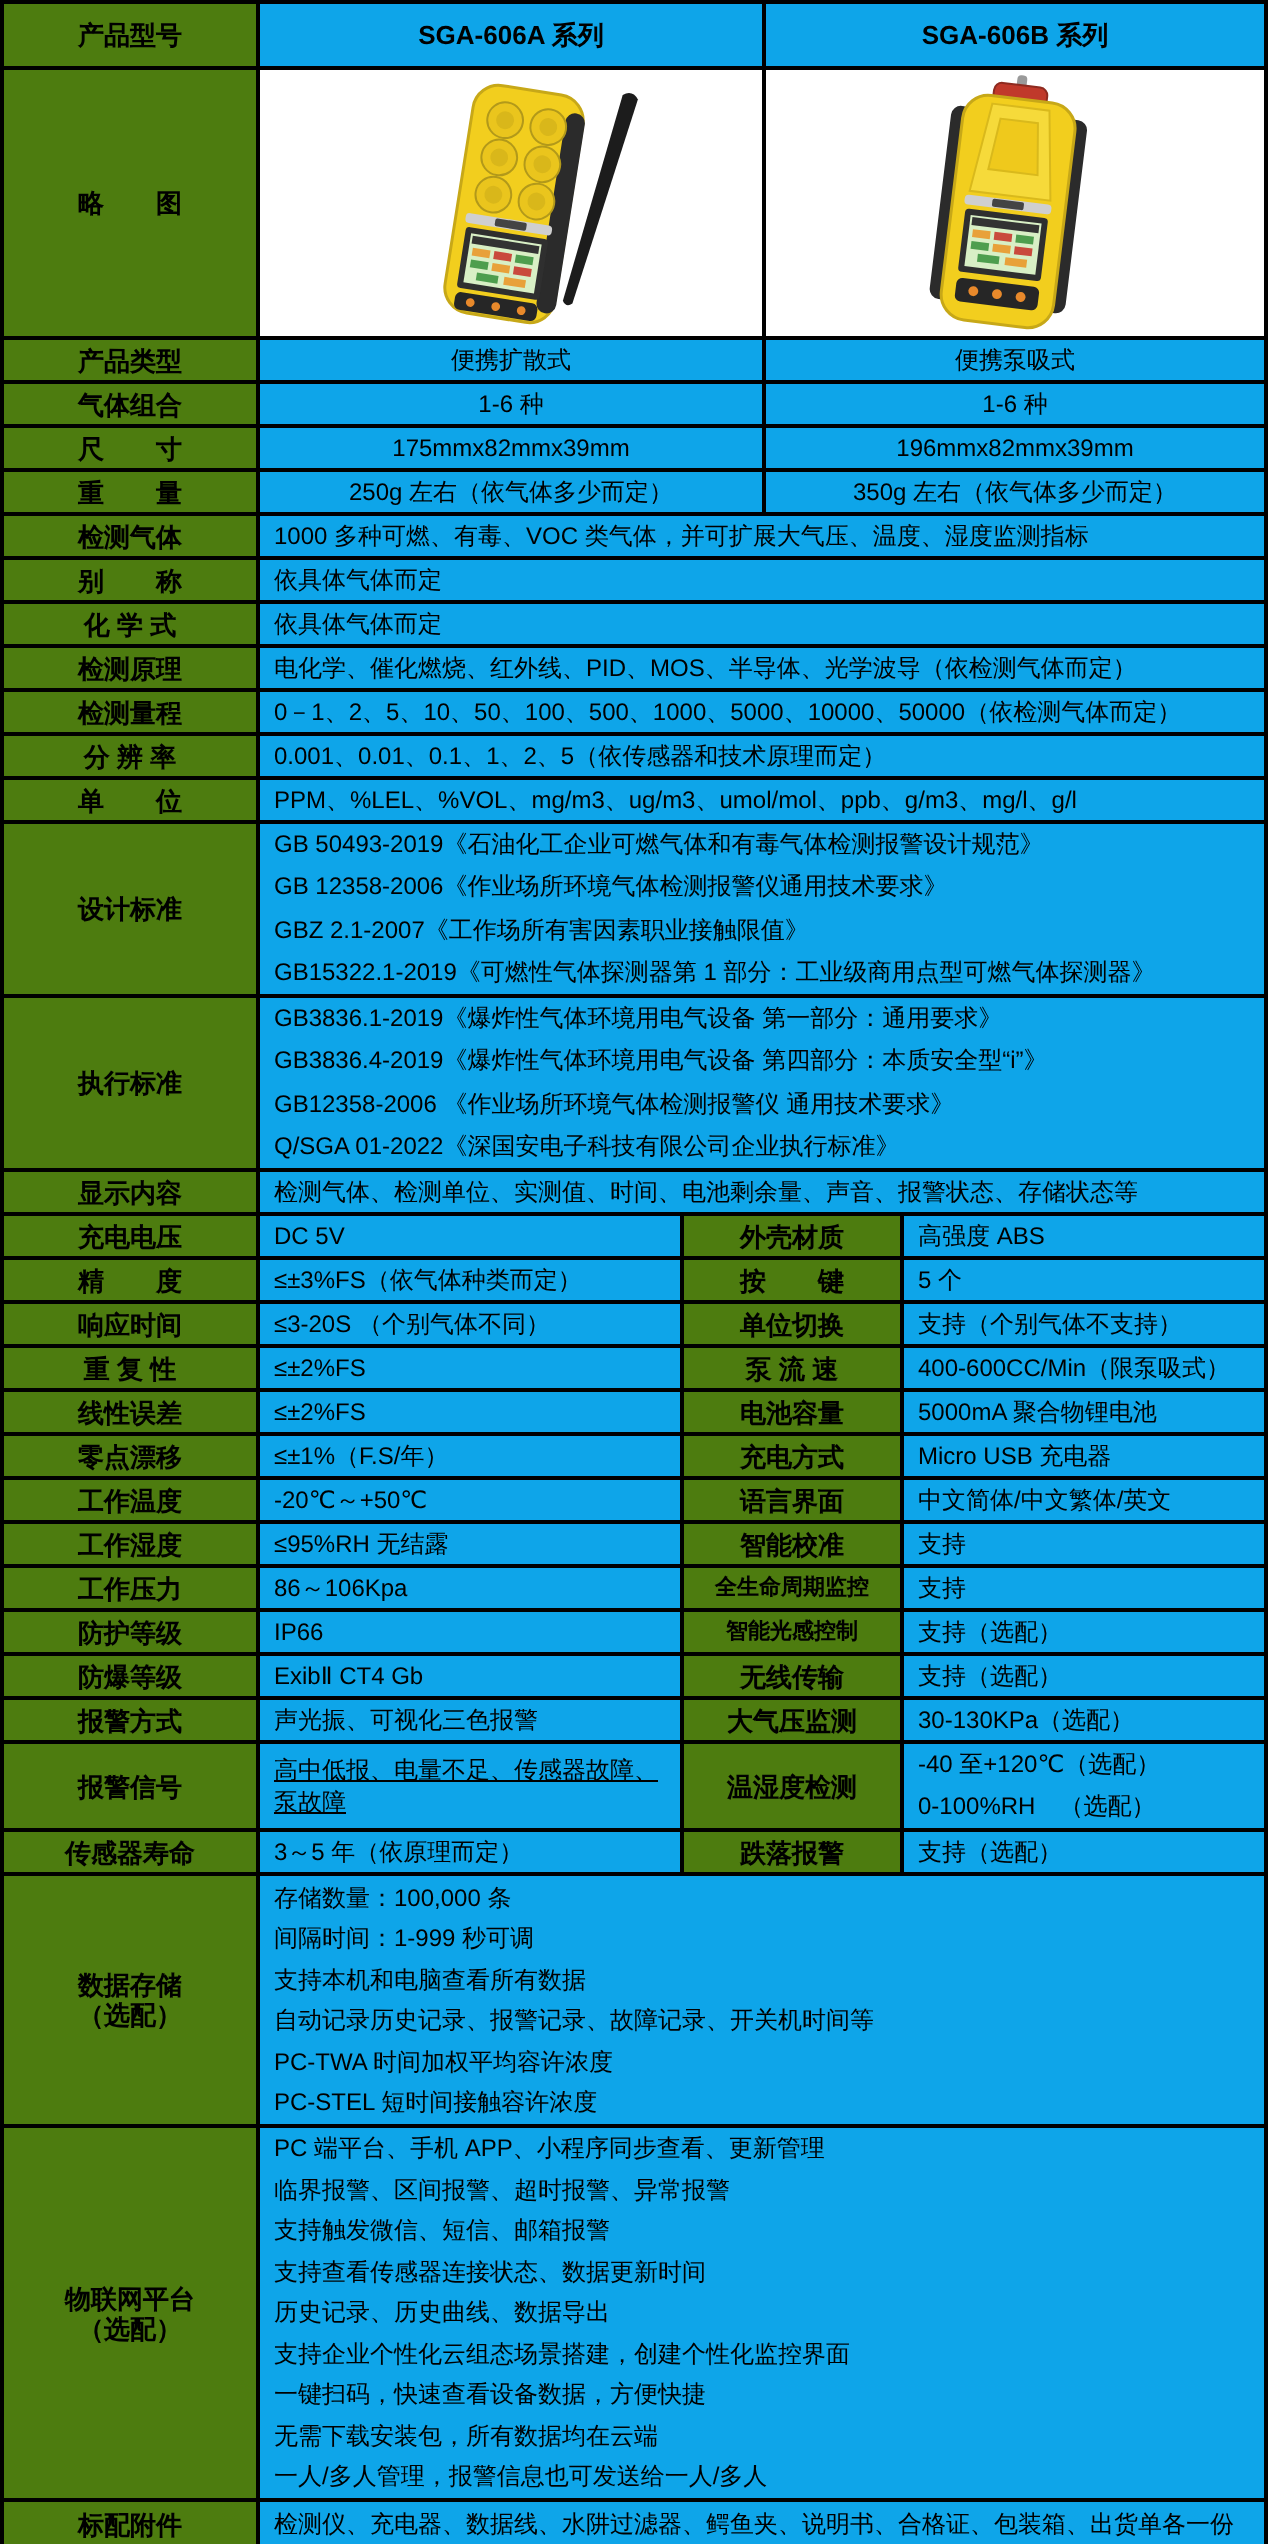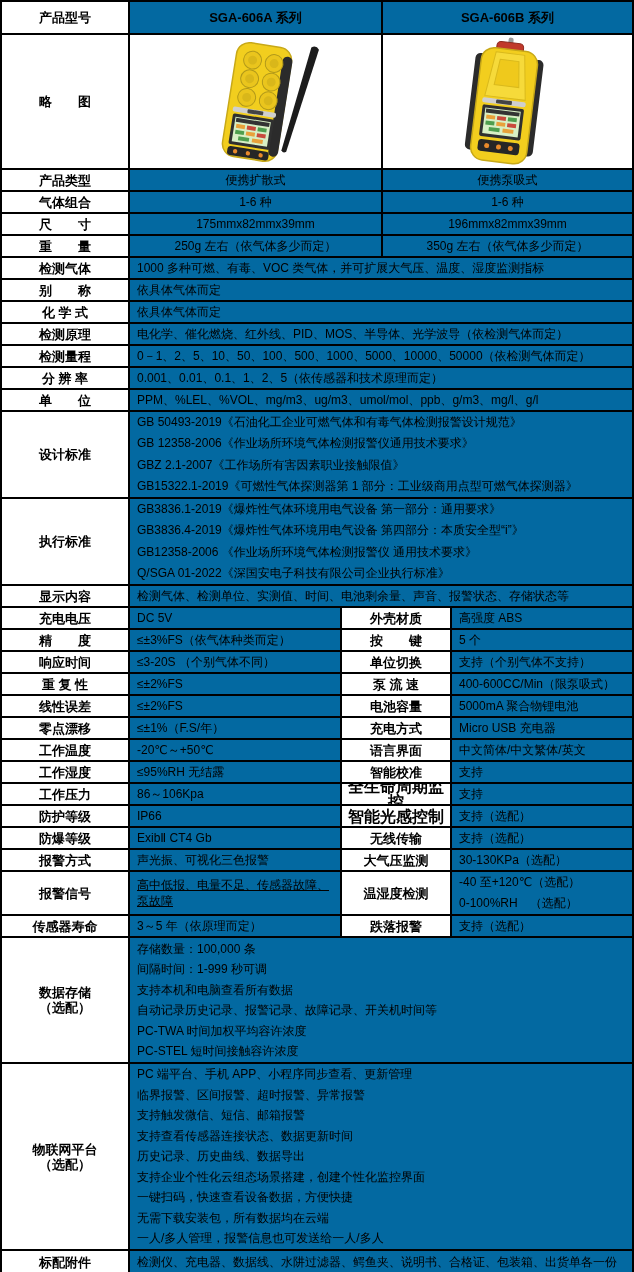--- a/index.html
+++ b/index.html
@@ -5,23 +5,23 @@
   html,body{margin:0;padding:0;background:#fff;}
   body{width:634px;font-family:"Liberation Sans","DejaVu Sans",sans-serif;color:#000;}
   .tbl{width:634px;box-sizing:border-box;border:2px solid #000;background:#C5D9F1;}
   .row{display:grid;box-sizing:border-box;border-bottom:2px solid #000;overflow:hidden;}
   .row:last-child{border-bottom:none;}
   .c3{grid-template-columns:128px 253px 1fr;}
   .c2{grid-template-columns:128px 1fr;}
   .c4{grid-template-columns:128px 212px 110px 1fr;}
   .cell{box-sizing:border-box;border-right:2px solid #000;overflow:hidden;display:flex;align-items:center;justify-content:center;}
   .row .cell:last-child{border-right:none;}
-  .lbl{background:#ffffff;font-weight:bold;font-size:13px;text-align:center;line-height:15px;flex-direction:column;}
-  .lbl.sm{font-size:16px;}
-  .val{background:#0369a1;font-size:12px;}
+  .lbl{background:#4d7c0f;font-weight:bold;font-size:13px;text-align:center;line-height:15px;flex-direction:column;}
+  .lbl.sm{font-size:11px;}
+  .val{background:#0ea5e9;font-size:12px;}
   .val.left{justify-content:flex-start;padding:0 7px;text-align:left;}
   .val.bold{font-weight:bold;font-size:13px;}
   .val.wrap{padding:2px 7px;line-height:16px;text-decoration:underline;}
   .val.imgcell{background:#ffffff;}
   .lines{display:flex;flex-direction:column;justify-content:center;align-items:flex-start;padding:1px 7px;width:100%;box-sizing:border-box;}
   .lines div{line-height:21.3px;white-space:nowrap;}
   .lines.tight div{line-height:20.5px;}
   
   .r-head{height:33px;}
   .r-img{height:135px;}

